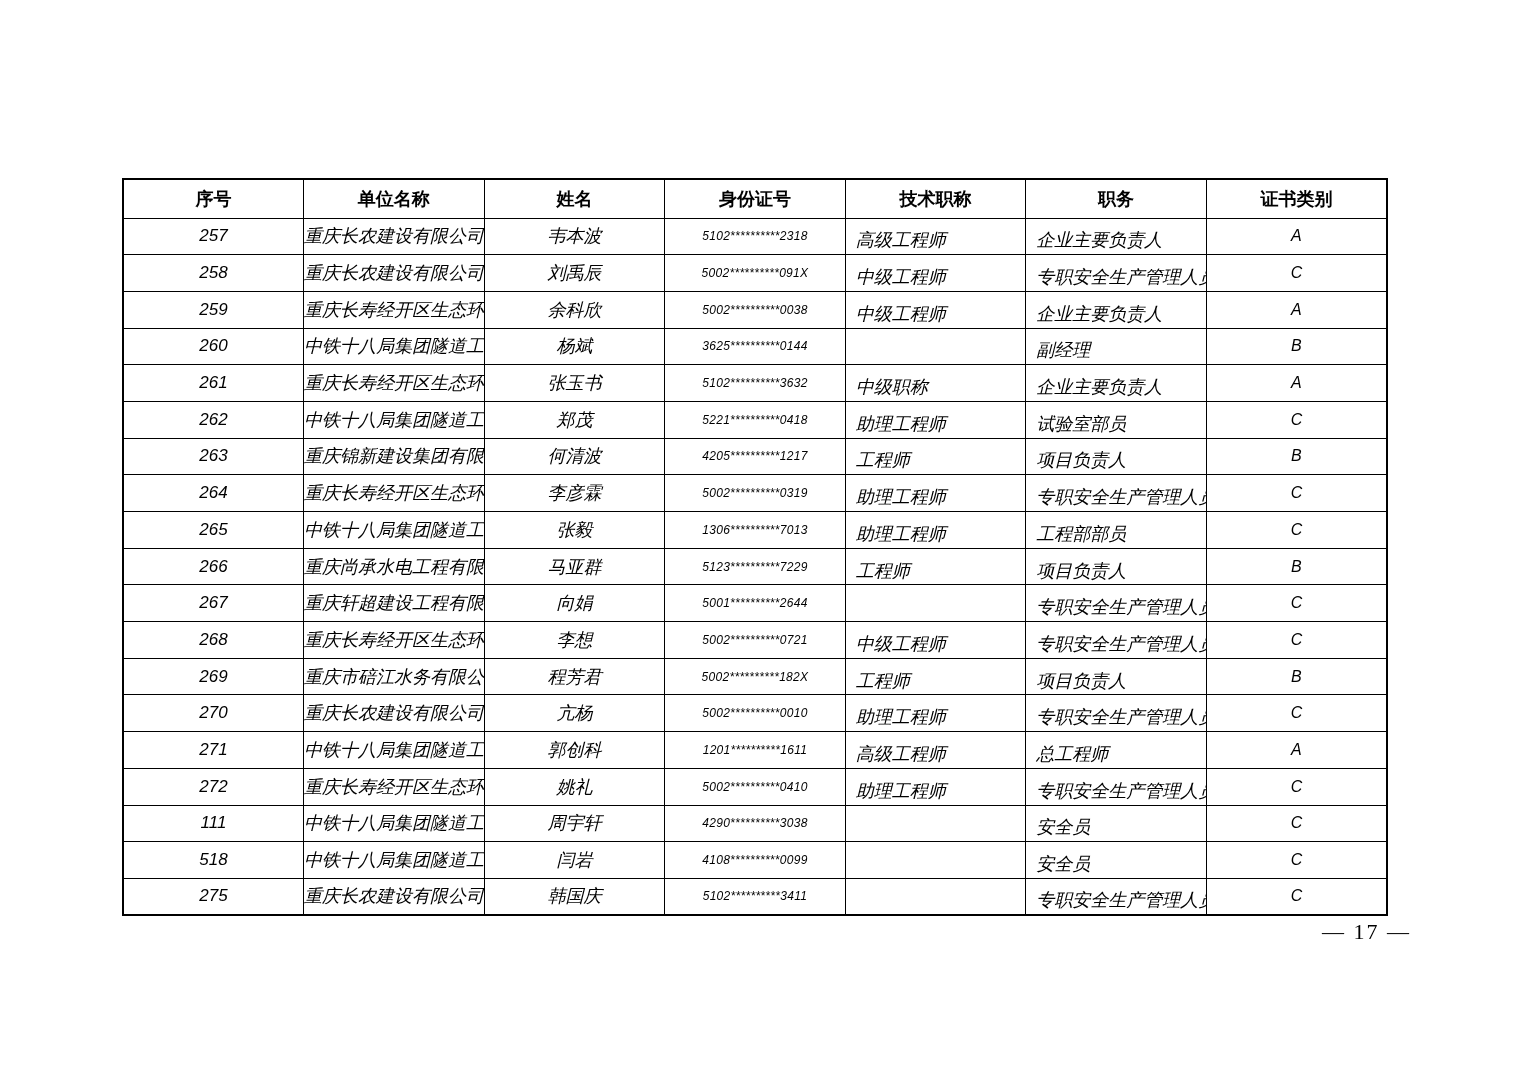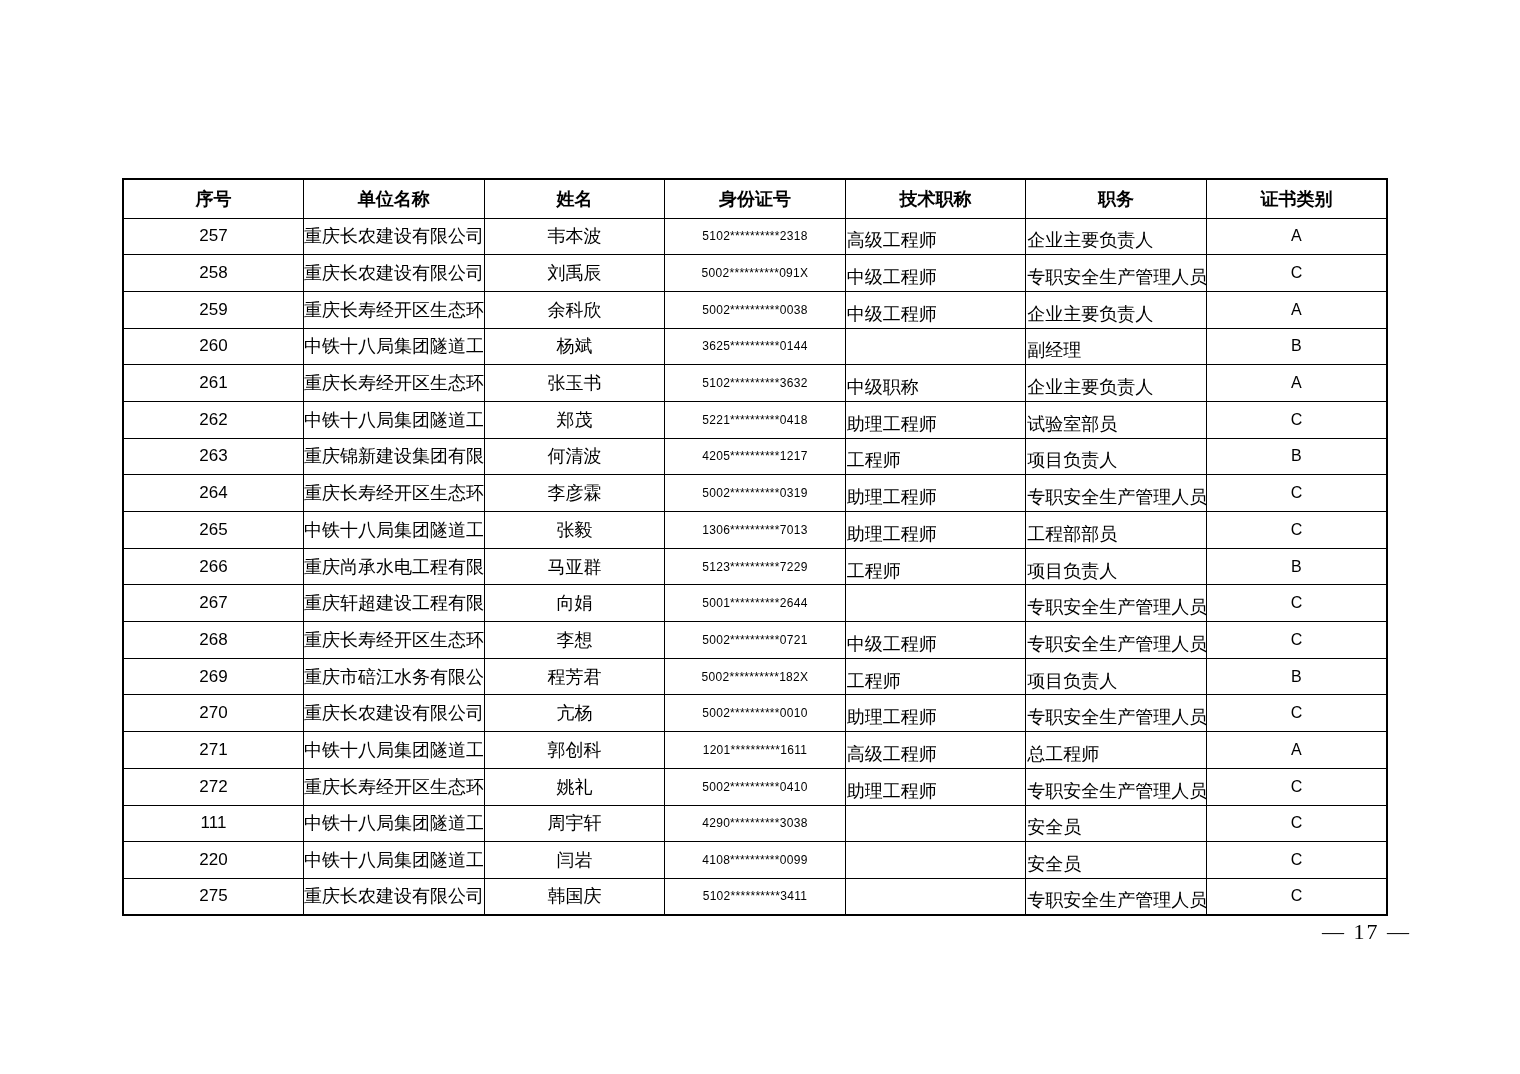--- a/index.html
+++ b/index.html
@@ -23,41 +23,41 @@
     table-layout: fixed;
     border: 2px solid #000;
   }
   th, td {
     border: 1px solid #000;
     vertical-align: middle;
     overflow: hidden;
     white-space: nowrap;
   }
   thead tr { height: 39px; }
-  tbody tr { height: 36.7px; }
+  tbody tr { height: 36.7px; font-style: italic; }
   th {
     font-family: "Liberation Sans", "DejaVu Sans", sans-serif;
     font-weight: bold;
     font-size: 18px;
     text-align: center;
   }
   td { font-size: 18px; text-align: center; }
   
   .col-no, .col-id_number, .col-cert_type {
     font-family: "Liberation Sans", "DejaVu Sans", sans-serif;
   }
   td.col-no { font-size: 17px; }
   td.col-id_number { font-size: 12px; letter-spacing: 0.3px; }
   td.col-cert_type { font-size: 16px; }
   td.col-company, td.col-name, td.col-tech_title, td.col-position {
     font-family: "Liberation Serif", "DejaVu Serif", serif;
   }
   td.col-tech_title, td.col-position {
     text-align: left;
-    padding-left: 1px;
+    padding-left: 10px;
   }
   td.col-tech_title span, td.col-position span {
     position: relative; top: 4px; display: inline-block;
   }
   .page-footer {
     position: absolute;
     top: 919px;
     right: 109px;
     font-family: "Liberation Serif", "DejaVu Serif", serif;
     font-size: 22px;
@@ -230,21 +230,21 @@
         <tr>
           <td class="col-no"><span>111</span></td>
           <td class="col-company"><span>中铁十八局集团隧道工程有限公司</span></td>
           <td class="col-name"><span>周宇轩</span></td>
           <td class="col-id_number"><span>4290**********3038</span></td>
           <td class="col-tech_title"><span></span></td>
           <td class="col-position"><span>安全员</span></td>
           <td class="col-cert_type"><span>C</span></td>
         </tr>
         <tr>
-          <td class="col-no"><span>220</span></td>
+          <td class="col-no"><span>518</span></td>
           <td class="col-company"><span>中铁十八局集团隧道工程有限公司</span></td>
           <td class="col-name"><span>闫岩</span></td>
           <td class="col-id_number"><span>4108**********0099</span></td>
           <td class="col-tech_title"><span></span></td>
           <td class="col-position"><span>安全员</span></td>
           <td class="col-cert_type"><span>C</span></td>
         </tr>
         <tr>
           <td class="col-no"><span>275</span></td>
           <td class="col-company"><span>重庆长农建设有限公司</span></td>

